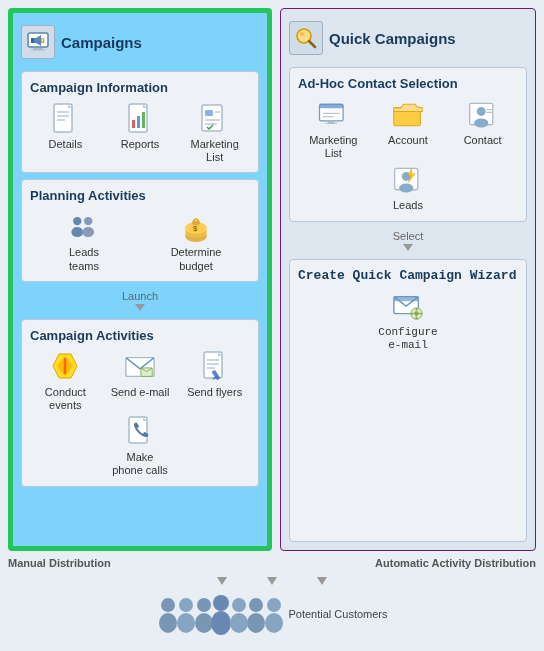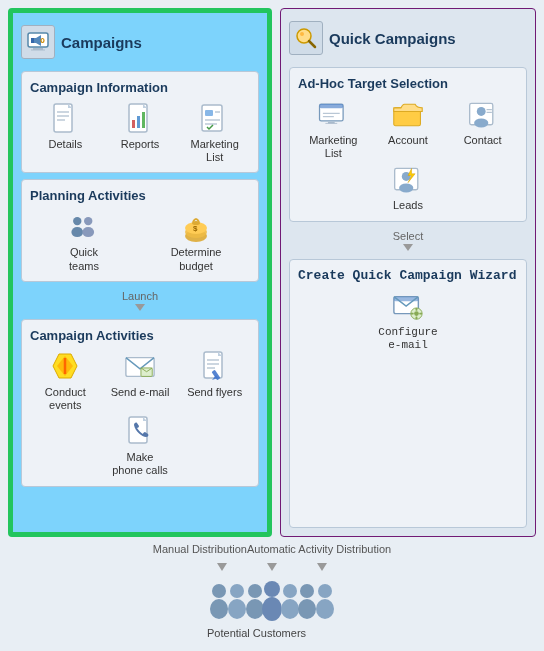--- a/index.html
+++ b/index.html
@@ -129,40 +129,42 @@
       display: flex;
       flex-direction: column;
       align-items: center;
       padding: 6px 0 4px 0;
       gap: 4px;
     }
 
     .bottom-labels {
       display: flex;
       width: 100%;
-      justify-content: center;
+      justify-content: space-between;
+      font-weight: bold;
     }
 
     .bottom-label {
       font-size: 11px;
       color: #555;
       text-align: center;
     }
 
     .bottom-arrow-down {
       width: 0;
       height: 0;
       border-left: 5px solid transparent;
       border-right: 5px solid transparent;
       border-top: 8px solid #999;
     }
 
     .customers-section {
       display: flex;
-      flex-direction: column;
+      flex-direction: row;
+      align-items: center;
       gap: 2px;
     }
 
     .customers-label {
       font-size: 11px;
       color: #444;
     }
 
     
     svg { display: block; }
@@ -265,21 +267,21 @@
             <div class="icon-img">
               <svg width="38" height="32" viewBox="0 0 38 32">
 
                 <circle cx="11" cy="9" r="5" fill="#6688aa"></circle>
                 <ellipse cx="11" cy="22" rx="7" ry="6" fill="#6688aa"></ellipse>
 
                 <circle cx="24" cy="9" r="5" fill="#8899bb"></circle>
                 <ellipse cx="24" cy="22" rx="7" ry="6" fill="#8899bb"></ellipse>
               </svg>
             </div>
-            <span>Quick teams</span>
+            <span>Leads teams</span>
           </div>
 
           <div class="icon-item">
             <div class="icon-img">
               <svg width="32" height="34" viewBox="0 0 32 34">
 
                 <ellipse cx="16" cy="26" rx="11" ry="6" fill="#ddaa33" opacity="0.9"></ellipse>
                 <ellipse cx="16" cy="22" rx="11" ry="6" fill="#eebb44" opacity="0.9"></ellipse>
                 <ellipse cx="16" cy="18" rx="11" ry="6" fill="#ffcc55"></ellipse>
                 <text x="13" y="21" font-size="8" fill="#996600" font-weight="bold">$</text>
@@ -363,21 +365,21 @@
           <svg width="26" height="26" viewBox="0 0 26 26">
             <circle cx="11" cy="11" r="7" fill="#ffdd88" stroke="#cc9900" stroke-width="1.5"></circle>
             <line x1="16" y1="16" x2="22" y2="22" stroke="#886600" stroke-width="2.5" stroke-linecap="round"></line>
             <circle cx="9" cy="9" r="2" fill="#ffaa22" opacity="0.7"></circle>
           </svg>
         </div>
         <div class="col-header-title">Quick Campaigns</div>
       </div>
 
       <div class="sub-box">
-        <div class="sub-box-title">Ad-Hoc Target Selection</div>
+        <div class="sub-box-title">Ad-Hoc Contact Selection</div>
         <div class="icon-grid">
 
           <div class="icon-item">
             <div class="icon-img">
               <svg width="38" height="32" viewBox="0 0 38 32">
 
                 <rect x="3" y="3" width="28" height="20" rx="2" fill="white" stroke="#7799bb" stroke-width="1.5"></rect>
                 <rect x="3" y="3" width="28" height="5" rx="2" fill="#5588cc" opacity="0.7"></rect>
                 <line x1="7" y1="14" x2="27" y2="14" stroke="#aabbcc" stroke-width="1.2"></line>
                 <line x1="7" y1="18" x2="20" y2="18" stroke="#aabbcc" stroke-width="1.2"></line>

